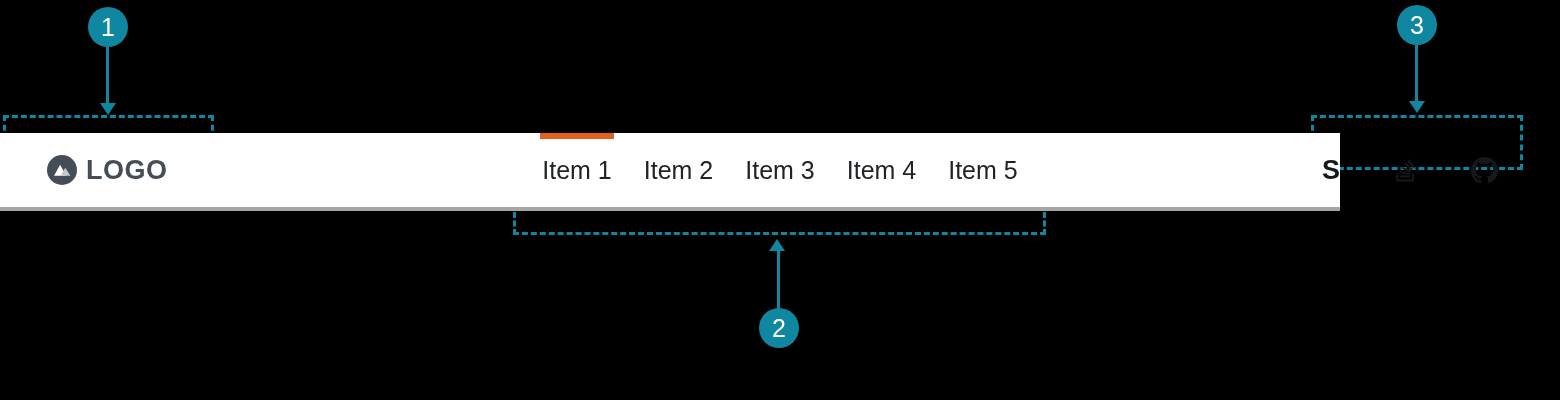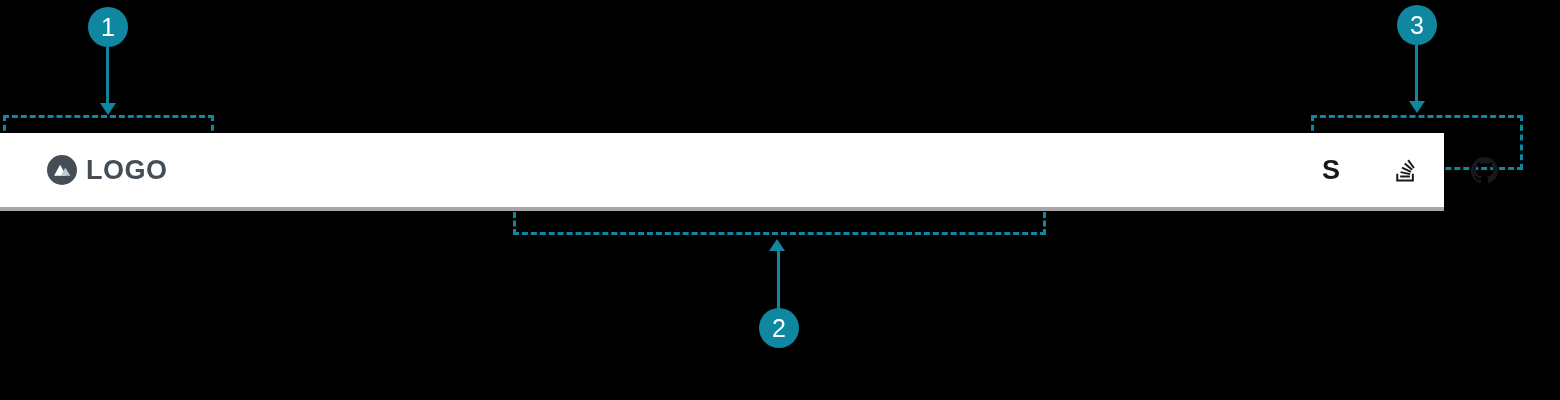--- a/index.html
+++ b/index.html
@@ -17,21 +17,21 @@
   body{font-family:"Liberation Sans","DejaVu Sans",sans-serif;}
   .stage{position:relative;width:1560px;height:400px;background:var(--page-background);overflow:hidden;}
 
   
   .region-box{position:absolute;border:3px dashed var(--annotation-teal);z-index:1;background:transparent;}
   .region-brand{left:3px;top:115px;width:211px;height:55px;}
   .region-items{left:513px;top:178px;width:533px;height:57px;}
   .region-icons{left:1311px;top:115px;width:212px;height:55px;}
 
   
-  .navbar{position:absolute;left:0;top:133px;width:1444px;height:78px;background:var(--navbar-background);
+  .navbar{position:absolute;left:0;top:133px;width:1340px;height:78px;background:var(--navbar-background);
           border-bottom:4px solid var(--navbar-border);z-index:2;}
   .brand{position:absolute;left:47px;top:0;height:100%;display:flex;align-items:center;gap:9px;cursor:pointer;}
   .brand-logo{width:30px;height:30px;display:block;}
   .brand-label{font-size:27px;font-weight:700;letter-spacing:.5px;color:var(--brand-color);}
 
   .nav-items{position:absolute;left:514px;top:0;width:532px;height:100%;display:flex;justify-content:center;align-items:stretch;gap:28px;}
   .nav-item{display:flex;align-items:center;padding:0 2px;font-size:25px;color:var(--item-text);
             border-top:6px solid transparent;border-bottom:6px solid transparent;cursor:pointer;}
   .nav-item.active{border-top-color:var(--active-orange);}
 
@@ -70,20 +70,27 @@
 
     <div class="brand">
       <svg class="brand-logo" viewBox="0 0 32 32" aria-hidden="true">
         <circle cx="16" cy="16" r="16" fill="#454e57"></circle>
         <polygon points="7.5,22 14,10.5 20.5,22" fill="#ffffff"></polygon>
         <polygon points="14.5,22 19.5,13.5 25,22" fill="#c3c9cf"></polygon>
       </svg>
       <span class="brand-label">LOGO</span>
     </div>
 
+    <div class="nav-items">
+      <div class="nav-item active">Item 1</div>
+      <div class="nav-item">Item 2</div>
+      <div class="nav-item">Item 3</div>
+      <div class="nav-item">Item 4</div>
+      <div class="nav-item">Item 5</div>
+    </div>
 
     <div class="icon-links">
       <div class="icon-link">
         <span class="icon-glyph-s">S</span>
       </div>
       <div class="icon-link">
         <svg width="19" height="25" viewBox="0 0 384 512" aria-hidden="true">
           <path d="M290.7 311L95 269.7 86.8 309l195.7 41zm51-87L188.2 95.7l-25.5 30.8 153.5 128.3zm-31.2 39.7L129.2 179l-16.7 36.5L293.7 300zM262 32l-32 24 119.3 160.3 32-24zm20.5 328h-200v39.7h200zm39.7 80H42.7V320h-40v160h360V320h-40z"></path>
         </svg>
       </div>

